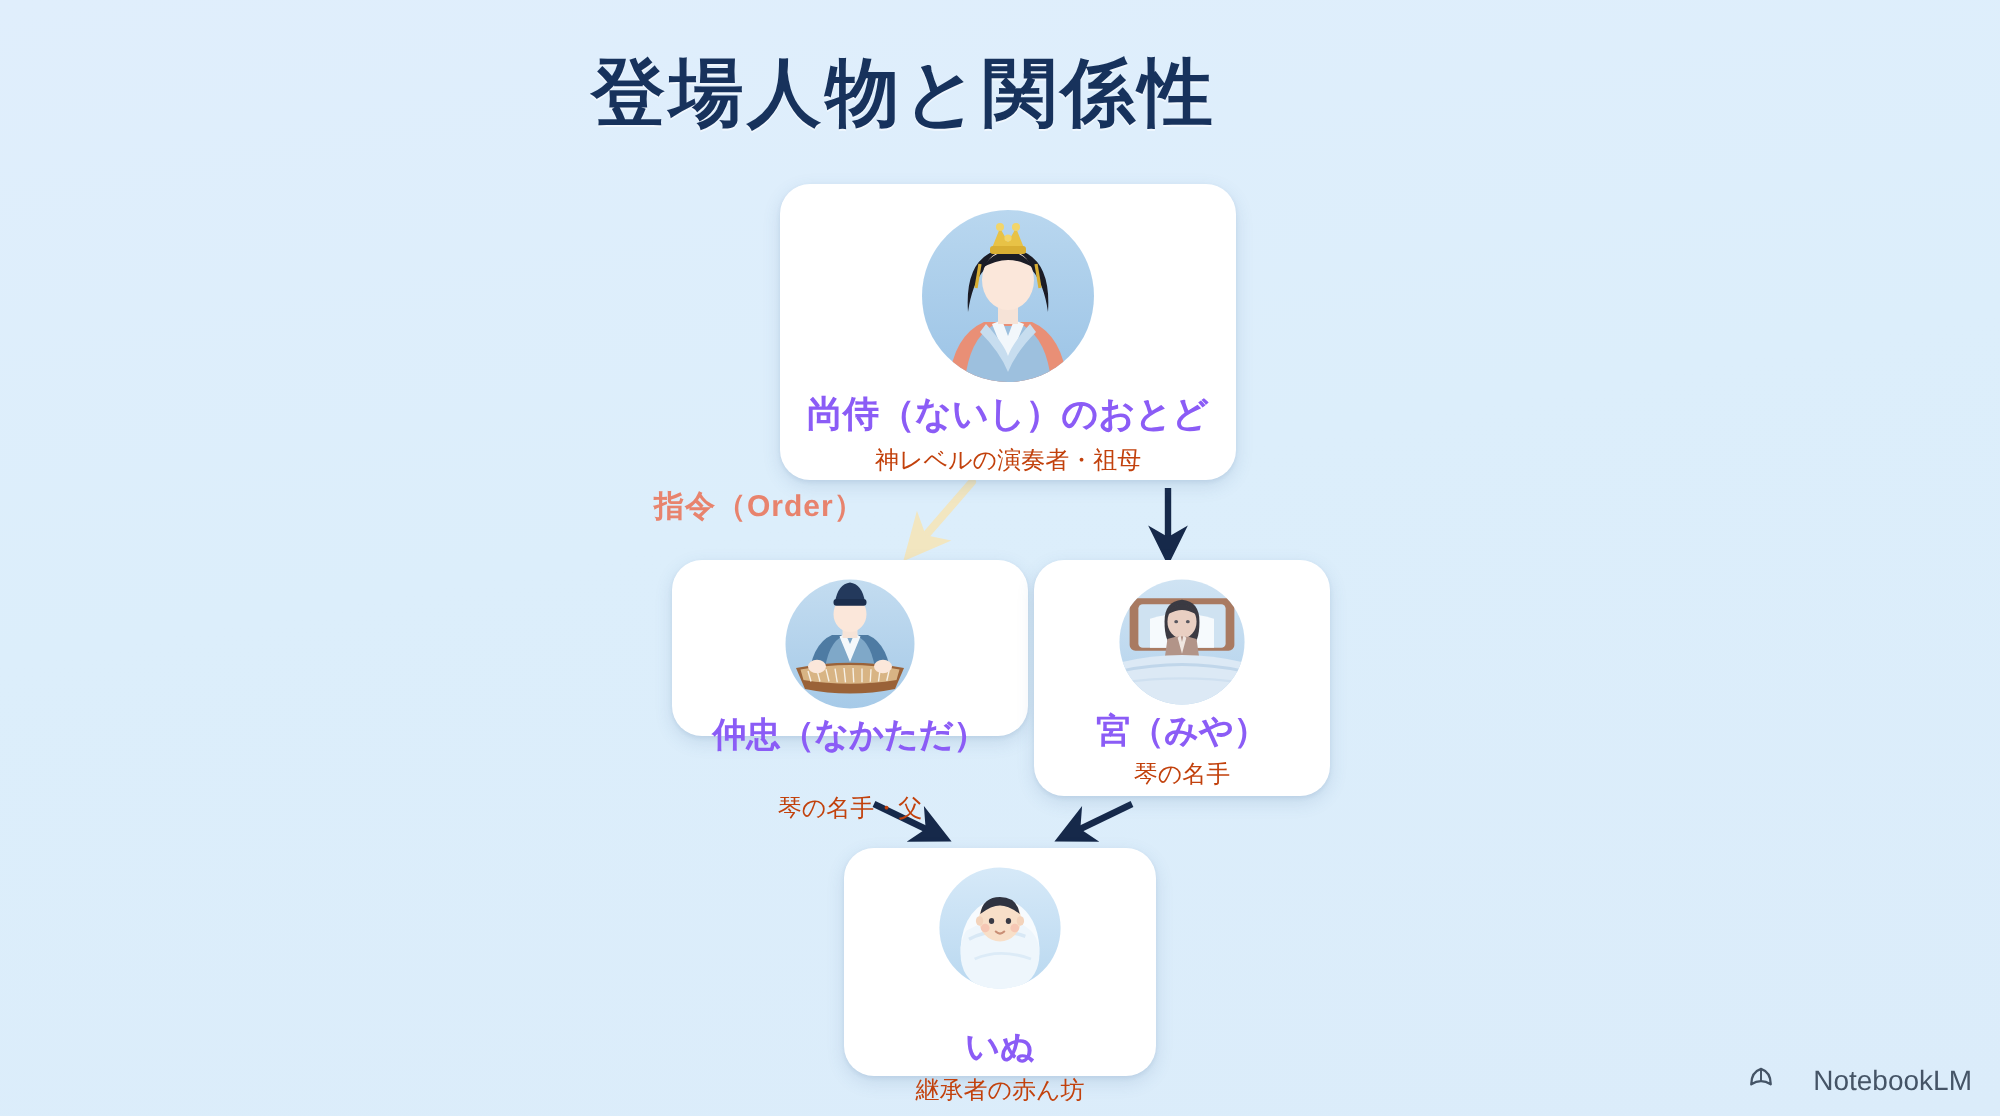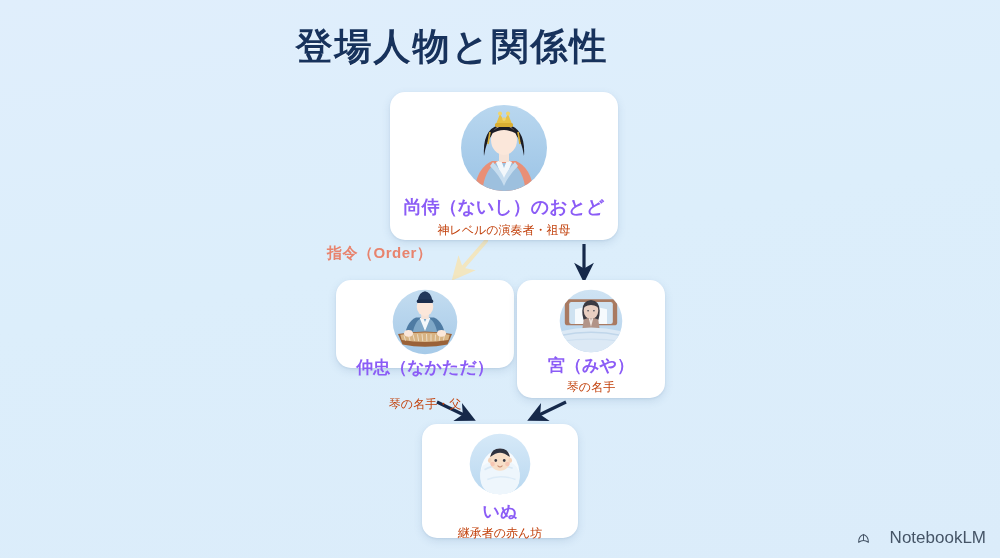--- a/index.html
+++ b/index.html
@@ -85,21 +85,21 @@
     left: 517px; top: 280px; width: 148px; height: 118px;
     padding-top: 9px;
   }
   #card-miya .c-name { margin-top: 4px; }
   #card-miya .c-role { margin-top: 5px; }
 
   #card-inu {
     left: 422px; top: 424px; width: 156px; height: 114px;
     padding-top: 9px;
   }
-  #card-inu .c-name { margin-top: 8px; }
+  #card-inu .c-name { margin-top: 20px; }
   #card-inu .c-role { margin-top: 5px; }
 
   
   .order-label {
     position: absolute;
     left: 327px;
     top: 244px;
     font-size: 15px;
     font-weight: bold;
     color: #e8836d;
@@ -114,24 +114,23 @@
     width: 1000px; height: 558px;
     pointer-events: none;
   }
 
   
   .watermark {
     position: absolute;
     right: 14px;
     bottom: 10px;
     display: flex;
-    align-items: center;
     gap: 20px;
     color: #2b3a4d;
-    font-size: 17px;
+    font-size: 14px;
     opacity: 0.85;
   }
   .watermark svg { display: block; }
 </style>
 </head>
 <body>
 
 <div id="stage">
 
   <div class="title">登場人物と関係性</div>

